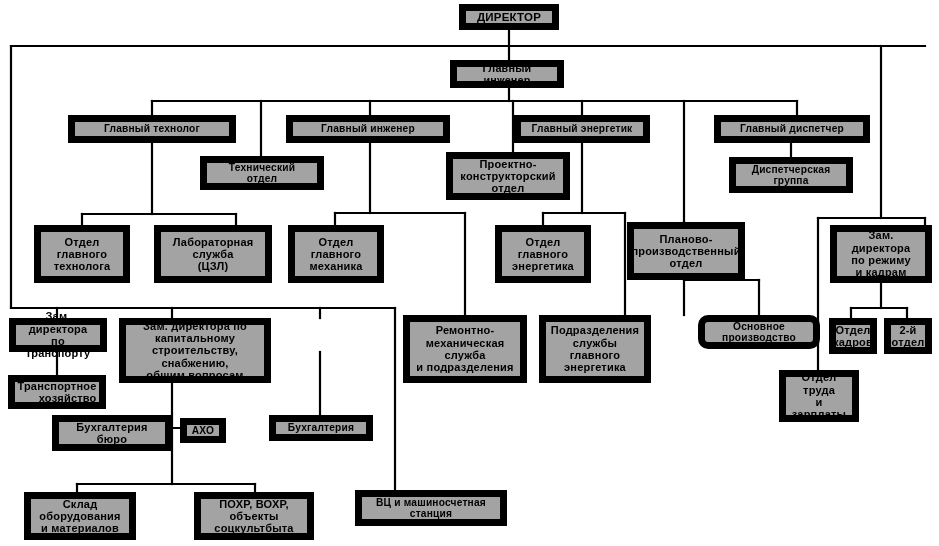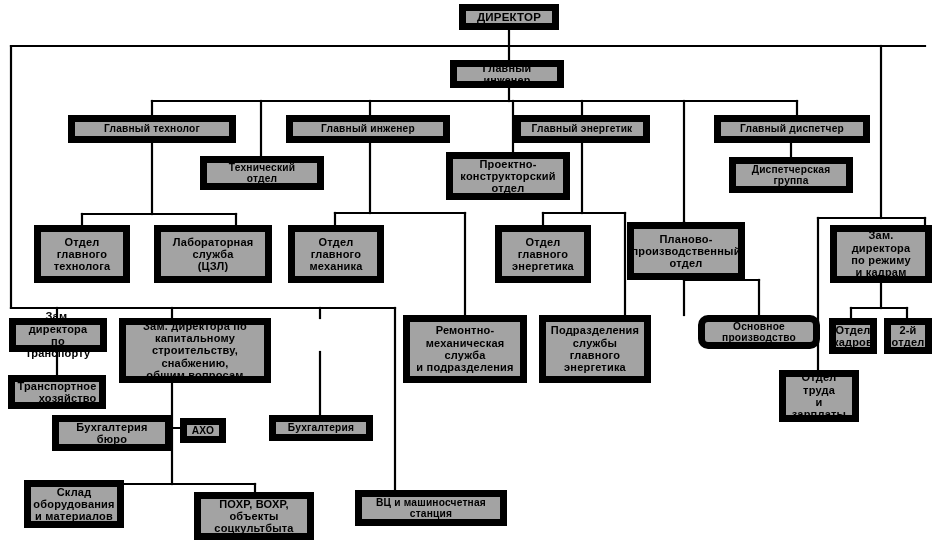--- a/index.html
+++ b/index.html
@@ -255,21 +255,21 @@
   </div>
 
   <div class="node s11" style="left:180px; top:418px; width:46px; height:25px;">
     <span>АХО</span>
   </div>
 
   <div class="node s11" style="left:269px; top:415px; width:104px; height:26px;">
     <span>Бухгалтерия</span>
   </div>
 
-  <div class="node s10" style="left:24px; top:480px; width:100px; height:48px;">
+  <div class="node s10" style="left:24px; top:492px; width:112px; height:48px;">
     <span>Склад
 оборудования
 и материалов</span>
   </div>
 
   <div class="node s10" style="left:194px; top:492px; width:120px; height:48px;">
     <span>ПОХР, ВОХР,
 объекты
 соцкультбыта</span>
   </div>

